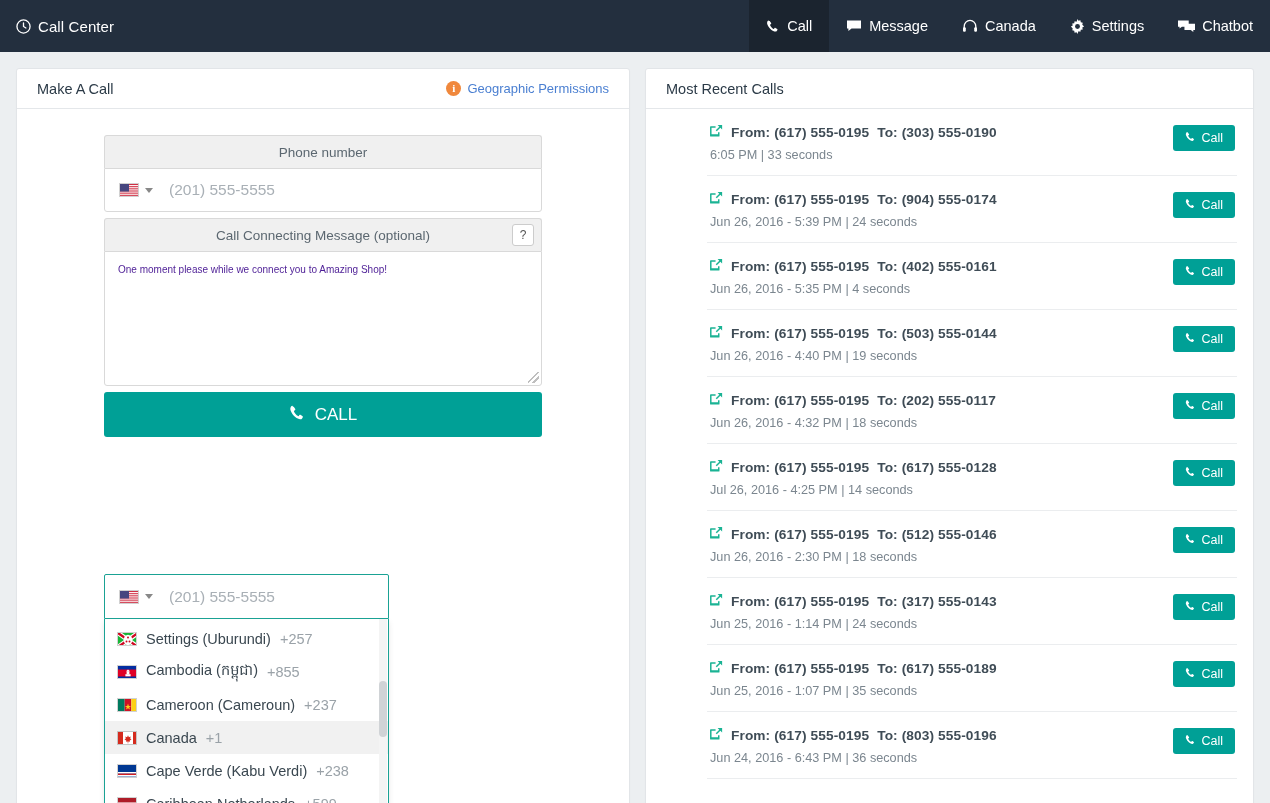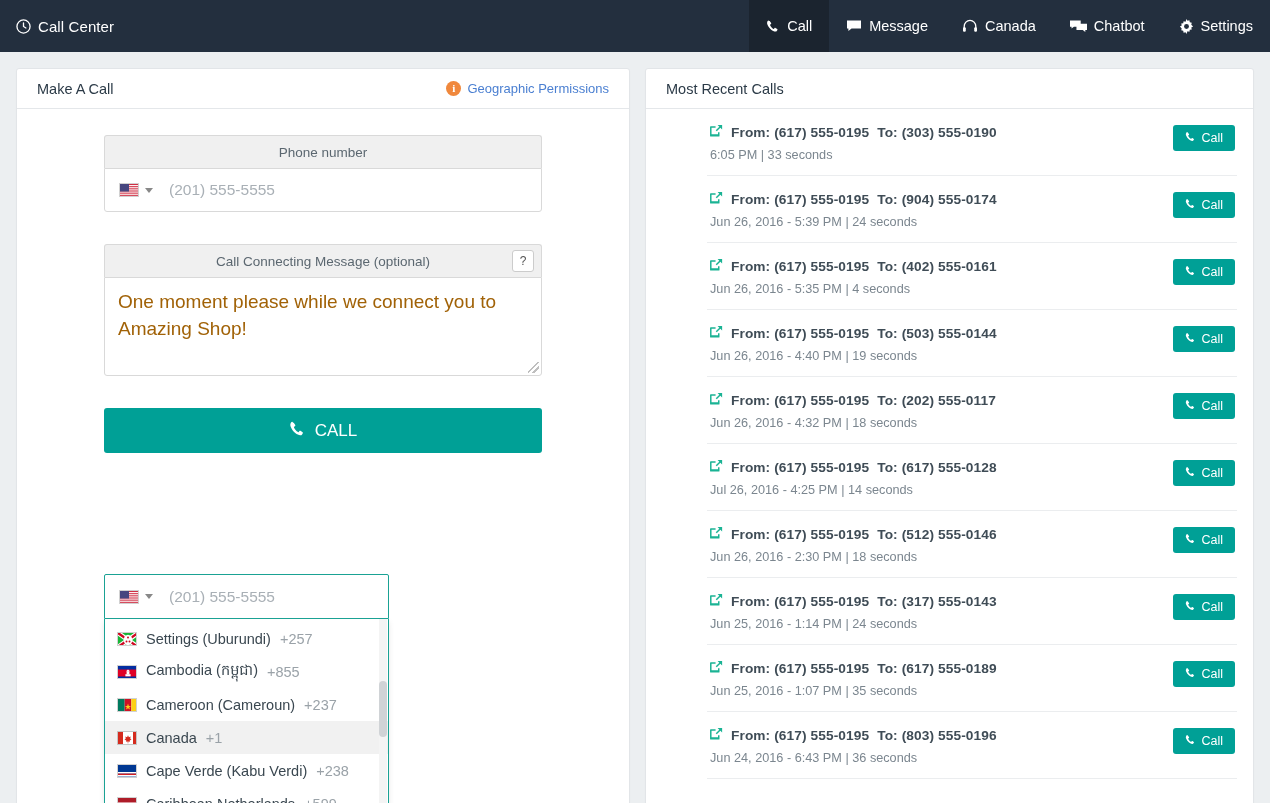--- a/index.html
+++ b/index.html
@@ -78,21 +78,21 @@
     background: #f0883c; color: #fff;
     font-size: 11px; font-weight: bold;
     display: flex; align-items: center; justify-content: center;
     font-family: "Liberation Serif", serif;
     line-height: 1;
   }
 
   
   .form-wrap { padding: 26px 87px 0 87px; }
 
-  .field { margin-bottom: 32px; }
+  .field { margin-bottom: 6px; }
   .field-head {
     background: #f0f0f0;
     border: 1px solid #d9d9d9;
     border-bottom: none;
     border-radius: 3px 3px 0 0;
     height: 33px;
     display: flex; align-items: center; justify-content: center;
     position: relative;
     font-size: 13.5px;
     color: #5b6770;
@@ -138,24 +138,24 @@
   .phone-ph {
     font-size: 15.5px;
     color: #a9b0b6;
     padding-left: 6px;
   }
 
   .textarea-box {
     border: 1px solid #d9d9d9;
     border-radius: 0 0 3px 3px;
     background: #fff;
-    height: 99px;
+    height: 135px;
     padding: 11px 13px;
-    font-size: 19px;
-    color: #a16207;
+    font-size: 10px;
+    color: #4c1d95;
     position: relative;
     line-height: 1.4;
   }
   .resize-grip {
     position: absolute; right: 2px; bottom: 2px;
     width: 11px; height: 11px;
     background:
       linear-gradient(135deg, transparent 0 42%, #bfbfbf 42% 52%, transparent 52% 66%),
       linear-gradient(135deg, transparent 0 68%, #bfbfbf 68% 78%, transparent 78%);
   }
@@ -294,36 +294,36 @@
           <path d="M2.4 11V8.2a6.6 6.6 0 0 1 13.2 0V11" fill="none" stroke="#fff" stroke-width="1.5"></path>
           <rect x="1" y="9.4" width="3.2" height="5.2" rx="1.3" fill="#fff"></rect>
           <rect x="13.8" y="9.4" width="3.2" height="5.2" rx="1.3" fill="#fff"></rect>
         </svg>
       </span>
       <span>Canada</span>
     </div>
 
     <div class="nav-tab">
       <span>
+        <svg width="15" height="15" viewBox="0 0 16 16">
+            <path fill="#fff" d="M8 0l1 1.9 2.1-.5.4 2.1 2.1.4-.5 2.1L15 8l-1.9 1 .5 2.1-2.1.4-.4 2.1-2.1-.5L8 16l-1-1.9-2.1.5-.4-2.1-2.1-.4.5-2.1L1 8l1.9-1-.5-2.1 2.1-.4.4-2.1L7 2.9z"></path>
+            <circle cx="8" cy="8" r="2.6" fill="#232f3e"></circle>
+          </svg>
+      </span>
+      <span>Settings</span>
+    </div>
+
+    <div class="nav-tab">
+      <span>
         <svg width="17" height="14" viewBox="0 0 20 16">
           <path fill="#fff" d="M0 1.4h12.6v7.4H4.6L1.8 11V8.8H0z"></path>
           <path fill="#fff" d="M7.6 5.4H20v7.4h-2v2.4l-3-2.4H7.6z"></path>
         </svg>
       </span>
       <span>Chatbot</span>
-    </div>
-
-    <div class="nav-tab">
-      <span>
-        <svg width="15" height="15" viewBox="0 0 16 16">
-            <path fill="#fff" d="M8 0l1 1.9 2.1-.5.4 2.1 2.1.4-.5 2.1L15 8l-1.9 1 .5 2.1-2.1.4-.4 2.1-2.1-.5L8 16l-1-1.9-2.1.5-.4-2.1-2.1-.4.5-2.1L1 8l1.9-1-.5-2.1 2.1-.4.4-2.1L7 2.9z"></path>
-            <circle cx="8" cy="8" r="2.6" fill="#232f3e"></circle>
-          </svg>
-      </span>
-      <span>Settings</span>
     </div>
 
   </div>
 </div>
 
 <div class="page">
 
   <div class="panel panel-left">
 
     <div class="panel-head">

